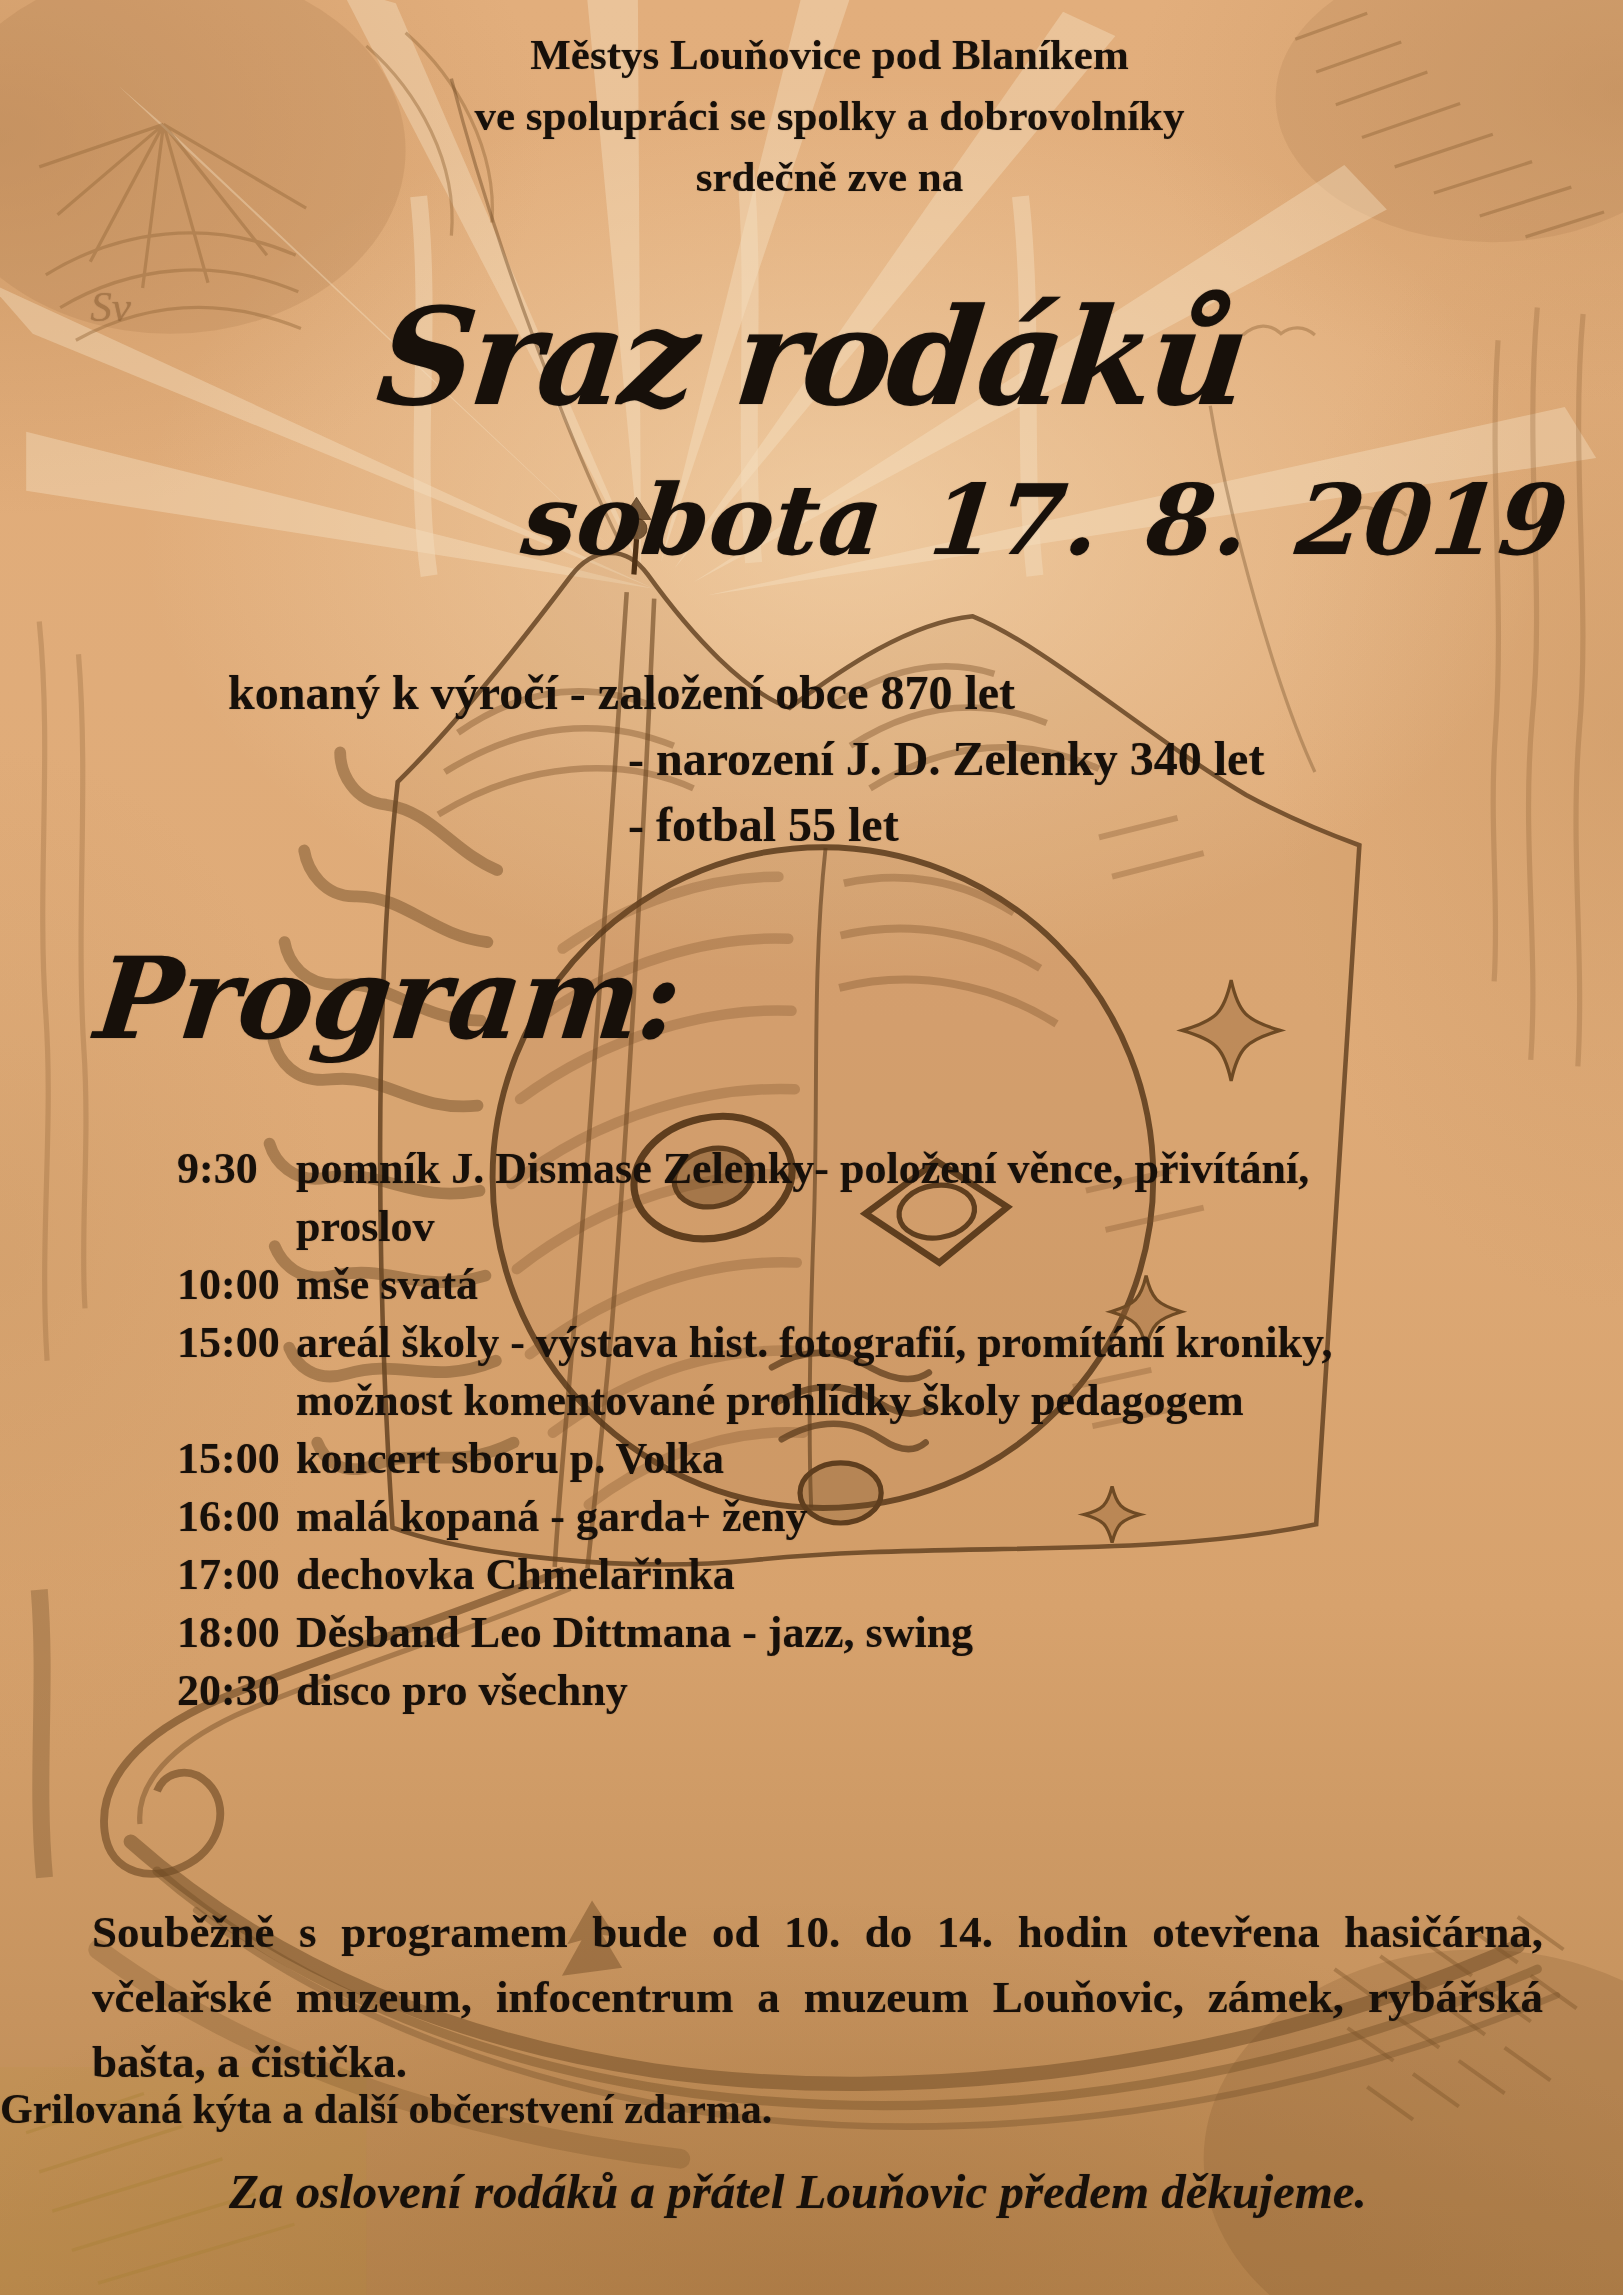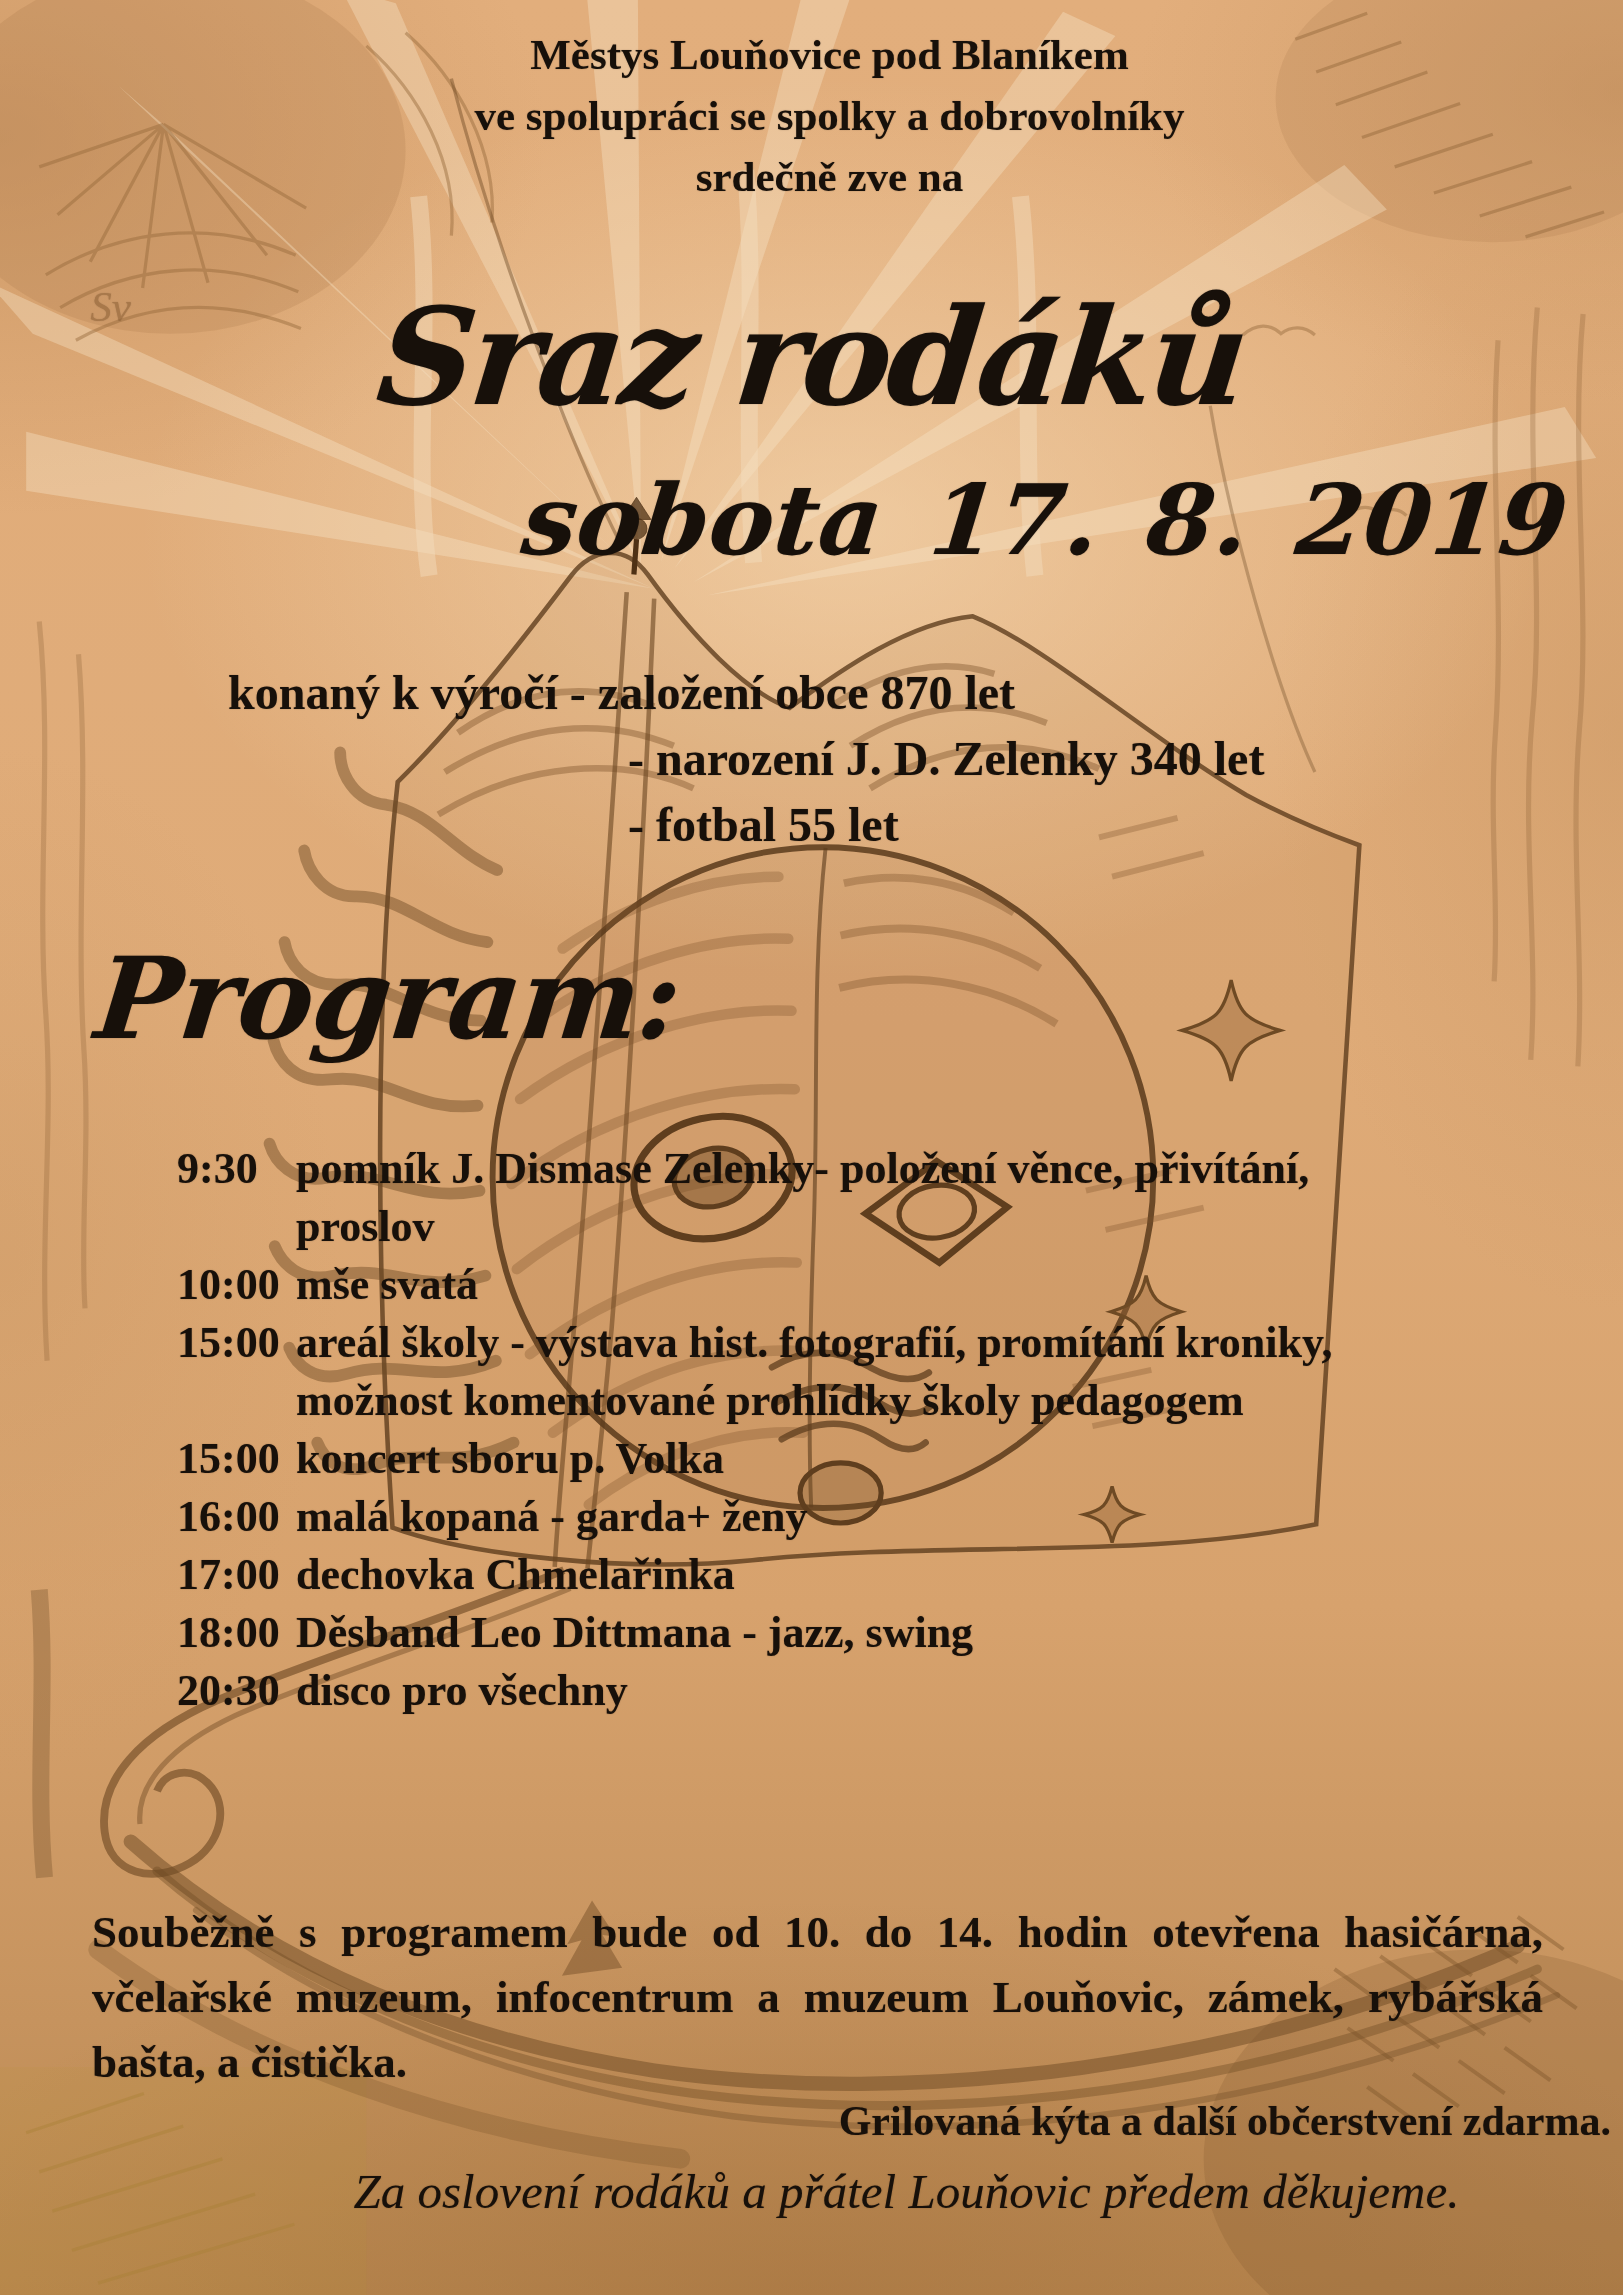--- a/index.html
+++ b/index.html
@@ -51,25 +51,25 @@
   .prog { left: 177px; top: 1140px; width: 1394px; margin: 0; padding: 0; list-style: none;
           font-weight: bold; font-size: 44px; line-height: 58px; }
   .prog li { position: relative; padding-left: 119px; margin: 0; }
   .prog .t { position: absolute; left: 0; top: 0; width: 109px; }
   .prog .x { white-space: pre-wrap; }
 
   .concurrent { left: 92px; top: 1900px; width: 1451px; margin: 0;
                 font-weight: bold; font-size: 45px; line-height: 65px;
                 text-align: justify; }
 
-  .food   { left: 0; right: 0; top: 2085px; margin: 12px; text-align: right;
+  .food   { left: 0; right: 0; top: 2085px; margin: 0; text-align: left;
             font-weight: bold; font-size: 42px; }
 
-  .thanks { left: 229px; right: 39px; top: 2163px; margin: 0; text-align: center;
-            font-style: italic; font-weight: normal; font-size: 49px; white-space: nowrap; }
+  .thanks { left: 229px; right: 39px; top: 2163px; margin: 0; text-align: left;
+            font-style: italic; font-weight: bold; font-size: 49px; white-space: nowrap; }
 
   .map-label { font-style: italic; }
 </style>
 </head>
 <body>
 
 <div class="poster">
 
   <svg class="art" viewBox="0 0 2481 3508" aria-hidden="true">
 

